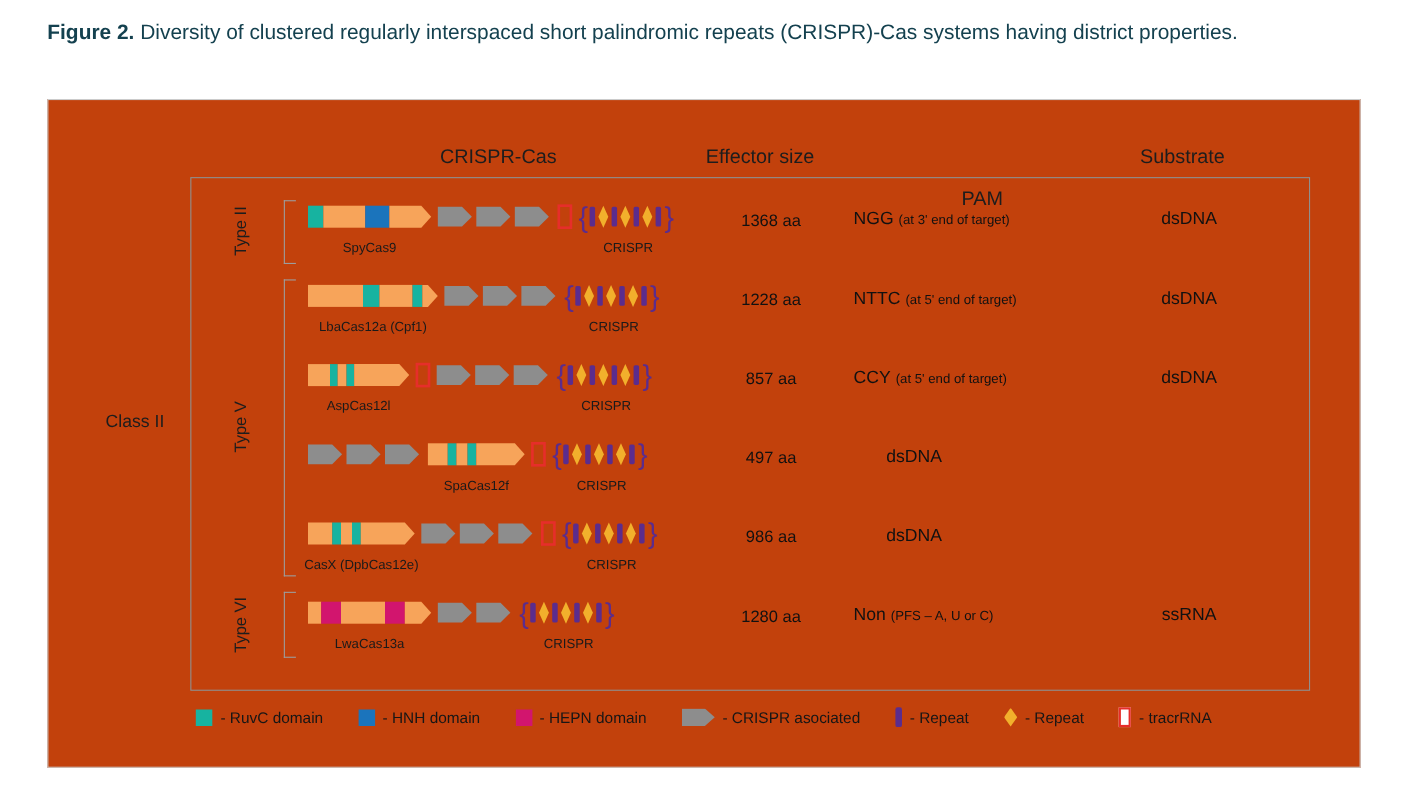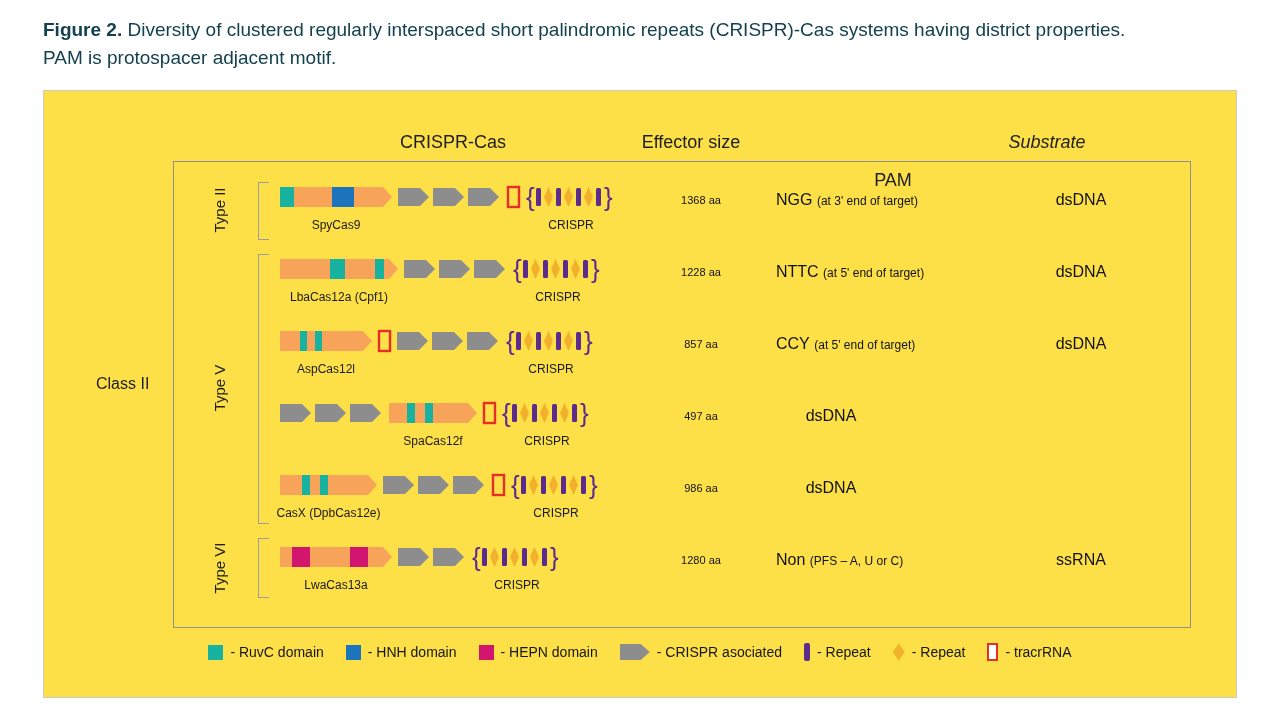--- a/index.html
+++ b/index.html
@@ -2,75 +2,74 @@
 <html style="--c-caption: #14414f; --c-ruvc: #17b3a0; --c-hnh: #1b74bc; --c-hepn: #d2156e; --c-gene: #f7a45a; --c-cas: #8d8d8d; --c-repeat: #5b2c8d; --c-spacer: #f2b02c; --c-tracr: #e62e2a;"><head>
 <meta charset="utf-8">
 <style>
   * { margin:0; padding:0; box-sizing:border-box; }
   html,body { width:1280px; height:720px; }
   body { background:#ffffff; font-family:"Liberation Sans", sans-serif; position:relative; overflow:hidden; }
 
   .caption { position:absolute; left:43px; top:16px; width:1185px; font-size:19px; line-height:1.45; color:var(--c-caption,#14414f); }
   .cap-label { font-weight:700; }
 
-  .panel { position:absolute; left:43px; top:90px; width:1194px; height:608px; border:1px solid #cbcbcb; background:#fde047; }
+  .panel { position:absolute; left:43px; top:90px; width:1194px; height:608px; border:1px solid #cbcbcb; background:#c2410c; }
 
   .hdr { position:absolute; top:41px; transform:translateX(-50%); font-size:18px; color:#1d1d1d; white-space:nowrap; }
   .hdr-crispr { left:409px; }
   .hdr-eff    { left:647px; }
   .hdr-pam    { left:849px;margin-top:38px; }
-  .hdr-sub    { left:1003px;font-style:italic; }
+  .hdr-sub    { left:1031px; }
 
   .class-label { position:absolute; left:52px; top:284px; font-size:16px; color:#1d1d1d; }
 
   .inner { position:absolute; left:129px; top:70px; width:1018px; height:467px; border:1px solid #8f8f8f; }
 
   .type-label { position:absolute; left:-14px; width:120px; height:18px; text-align:center;
                 transform:rotate(-90deg); font-size:15px; color:#1d1d1d; white-space:nowrap; }
   .tl-2 { top:39px; } .tl-5 { top:217px; } .tl-6 { top:397px; }
 
   .bracket { position:absolute; left:84px; width:11px; border-left:1.5px solid #9d9d9d;
              border-top:1.5px solid #9d9d9d; border-bottom:1.5px solid #9d9d9d; }
   .br-2 { top:20px;  height:58px; }
   .br-5 { top:92px;  height:270px; }
   .br-6 { top:376px; height:60px; }
 
   .rows { position:absolute; left:0; top:10px; right:0; padding-left:104px; }
   .row { display:flex; align-items:center; height:72px; }
   .col-diagram { width:348px; }
   .col-diagram svg { overflow:visible; display:block; }
-  .col-eff { width:150px; text-align:center; font-size:11px; color:#111; transform:translateY(-8px); white-space:nowrap; }
+  .col-eff { width:150px; text-align:center; font-size:15px; color:#111; transform:translateY(-8px); white-space:nowrap; }
   .col-pam { width:250px; text-align:left; color:#111; transform:translateY(-8px); white-space:nowrap; }
   .pam-main { font-size:16px; }
   .pam-note { font-size:12px; }
   .col-sub { width:110px; text-align:center; font-size:16px; color:#111; transform:translateY(-8px); }
 
   .legend { position:absolute; left:0; right:0; top:552px; display:flex; justify-content:center;
-            align-items:center; gap:22px; font-size:14px; color:#161616; }
+            align-items:center; gap:32px; font-size:14px; color:#161616; }
   .li { display:flex; align-items:center; gap:7px; white-space:nowrap; }
   .sw-sq { width:15px; height:15px; flex:0 0 auto; }
   .sw-ruvc { background:var(--c-ruvc,#17b3a0); }
   .sw-hnh  { background:var(--c-hnh,#1b74bc); }
   .sw-hepn { background:var(--c-hepn,#d2156e); }
   .sw-arrow { width:30px; height:16px; background:var(--c-cas,#8d8d8d);
               clip-path:polygon(0 0,70% 0,100% 50%,70% 100%,0 100%); flex:0 0 auto; }
   .sw-repeat { width:6px; height:18px; border-radius:2px; background:var(--c-repeat,#5b2c8d); flex:0 0 auto; }
   .sw-spacer { width:12px; height:17px; background:var(--c-spacer,#f2b02c);
                clip-path:polygon(50% 0,100% 50%,50% 100%,0 50%); flex:0 0 auto; }
   .sw-tracr { width:11px; height:18px; border:2.5px solid var(--c-tracr,#e62e2a); background:#fff; flex:0 0 auto; }
 
   svg text { font-family:"Liberation Sans", sans-serif; }
 </style>
 </head>
 <body>
 
 <div class="caption">
   <span class="cap-label">Figure 2.</span>
   <span>Diversity of clustered regularly interspaced short palindromic repeats (CRISPR)-Cas systems having district properties.</span><br>
-  <span>PAM is protospacer adjacent motif.</span>
 </div>
 
 <div class="panel">
 
   <div class="hdr hdr-crispr">CRISPR-Cas</div>
   <div class="hdr hdr-eff">Effector size</div>
   <div class="hdr hdr-pam">PAM</div>
   <div class="hdr hdr-sub">Substrate</div>
 
   <div class="class-label">Class II</div>

